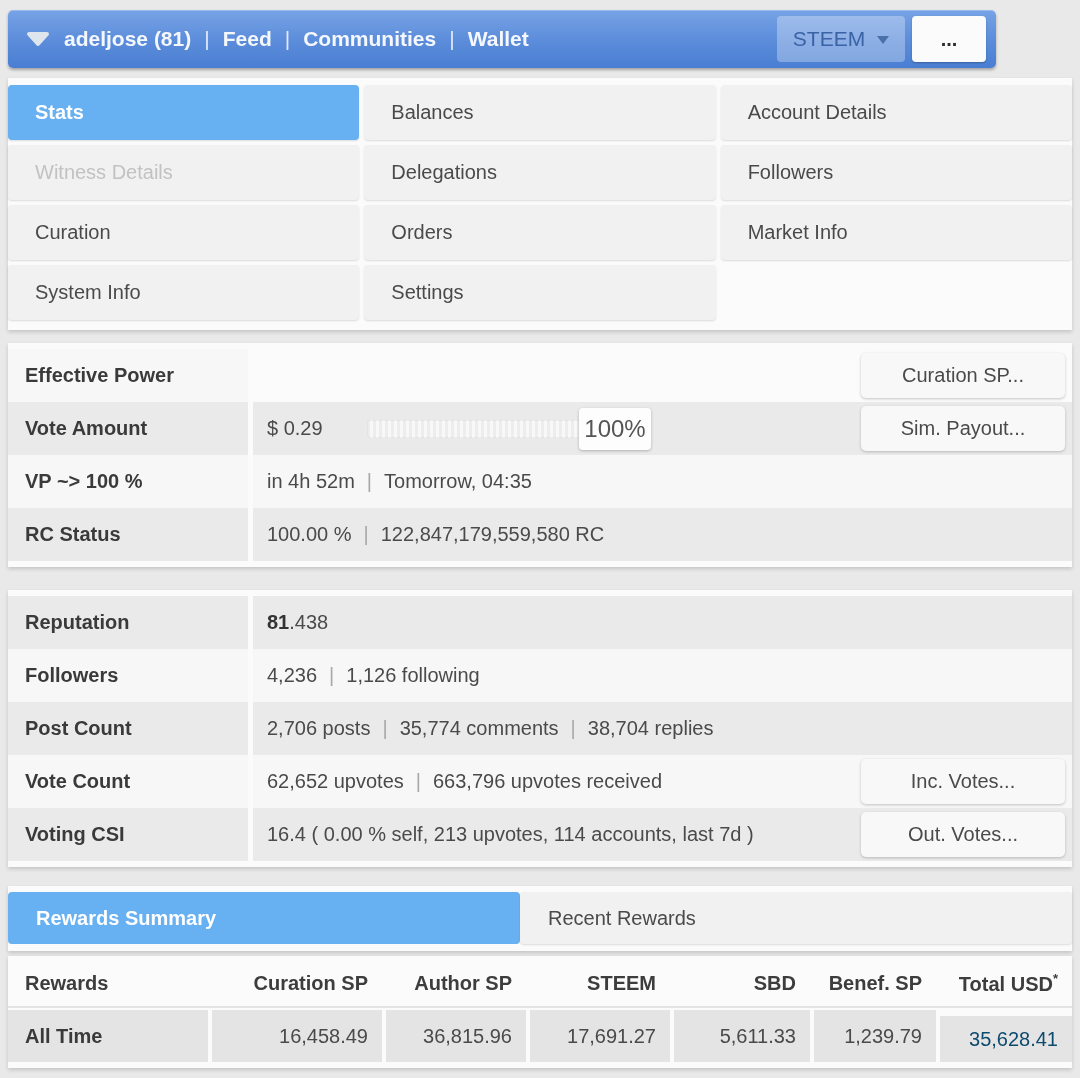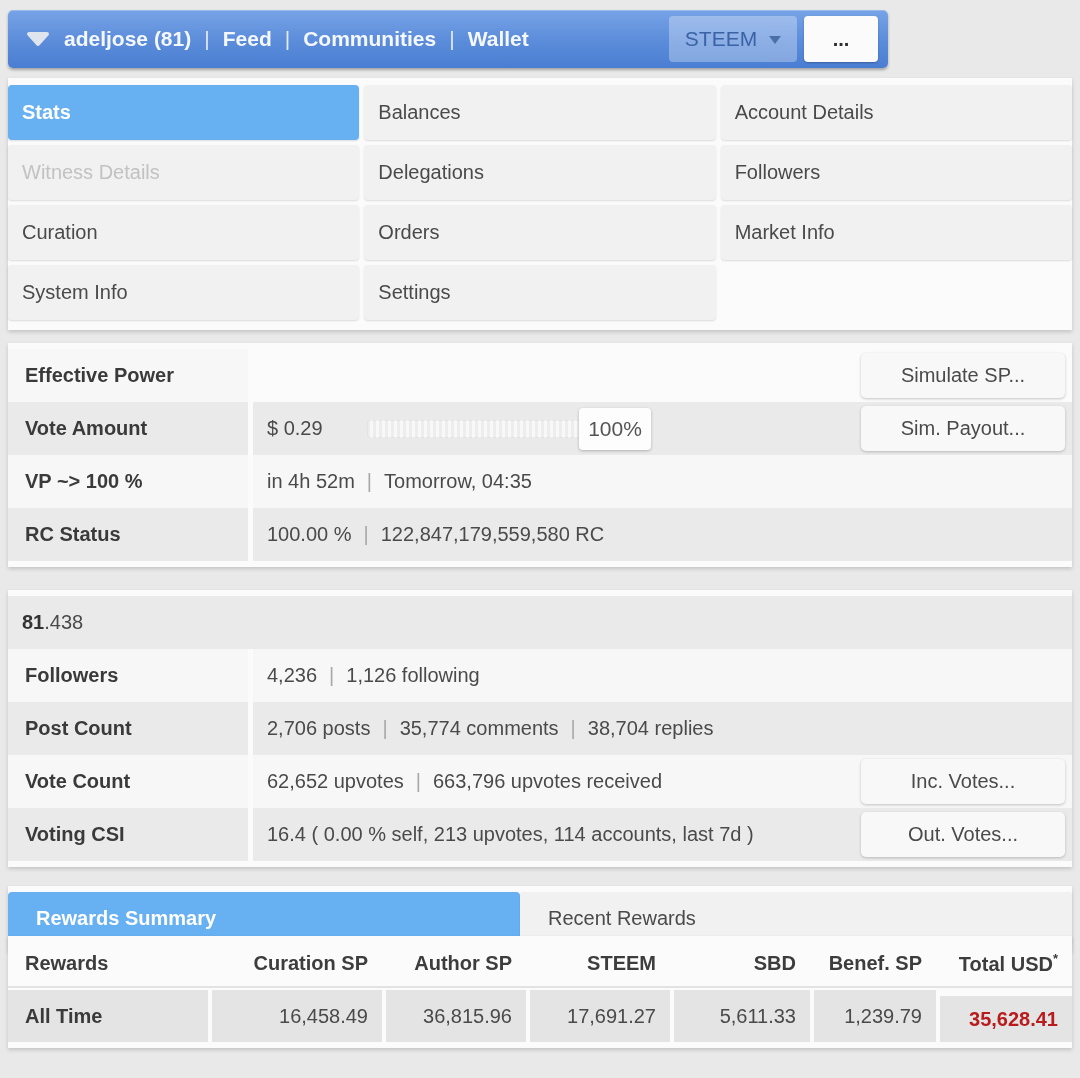--- a/index.html
+++ b/index.html
@@ -4,21 +4,21 @@
 <style>
   html,body{margin:0;padding:0;}
   body{
     width:1080px;height:1078px;position:relative;overflow:hidden;
     background:#e9e9e9;
     font-family:"Liberation Sans", sans-serif;
     color:#464646;
   }
   
   .header-bar{
-    position:absolute;left:8px;top:10px;width:880px;height:58px;
+    position:absolute;left:8px;top:10px;width:988px;height:58px;
     border-radius:5px;box-sizing:border-box;
     background:linear-gradient(180deg,var(--header-top,#77a3e6) 0%,#5b8cda 55%,var(--header-bottom,#4a7ed2) 100%);
     box-shadow:0 2px 3px rgba(0,0,0,.30), inset 0 1px 0 rgba(255,255,255,.25);
     display:flex;align-items:center;
     padding:0 10px 0 18px;
     font-size:21px;font-weight:700;color:#f4f8fd;
   }
   .caret-wrap{display:flex;align-items:center;margin-right:14px;cursor:pointer;}
   .hnav{color:#f4f8fd;cursor:pointer;}
   .hsep{margin:0 13px;font-weight:400;color:rgba(255,255,255,.82);}
@@ -39,21 +39,21 @@
   .tabs-panel{
     position:absolute;left:8px;top:78px;width:1064px;height:252px;
     background:#fbfbfb;box-shadow:0 2px 4px rgba(0,0,0,.16);
     box-sizing:border-box;padding:7px 0;
     display:grid;grid-template-columns:repeat(3,1fr);grid-auto-rows:55px;gap:5px;
   }
   .tab{
     background:#f1f1f1;border-radius:4px;cursor:pointer;
     box-shadow:0 1px 2px rgba(0,0,0,.13);
     font-size:20px;color:#4a4a4a;
-    display:flex;align-items:center;padding-left:14px;box-sizing:border-box;
+    display:flex;align-items:center;padding-left:27px;box-sizing:border-box;
   }
   .tab.active{background:var(--accent,#67b0f1);color:var(--active-text,#fff);font-weight:700;}
   .tab.disabled{color:#c2c2c2;cursor:default;}
   .tab-empty{background:transparent;box-shadow:none;}
   
   .panel{
     position:absolute;left:8px;width:1064px;box-sizing:border-box;
     background:#fbfbfb;box-shadow:0 2px 4px rgba(0,0,0,.16);
   }
   .stats-panel{padding:6px 0;}
@@ -83,50 +83,50 @@
   .amount{display:inline-block;width:86px;}
   .slider-track{
     width:226px;height:18px;margin-left:14px;border-radius:3px;cursor:pointer;
     background:repeating-linear-gradient(90deg,#ededed 0 3px,#f8f8f8 3px 6px);
     box-shadow:inset 0 0 0 1px rgba(0,0,0,.04);
   }
   .pct-badge{
     width:72px;height:42px;margin-left:-14px;border-radius:4px;
     background:#fdfdfd;box-shadow:0 1px 3px rgba(0,0,0,.25);
     display:flex;align-items:center;justify-content:center;
-    font-size:21px;color:#555;
+    font-size:24px;color:#555;
   }
   
   .rtabs-panel{
     top:886px;height:65px;padding:6px 0 7px 0;
     display:flex;
   }
   .rtab{
     border-radius:4px;cursor:pointer;box-sizing:border-box;
     font-size:20px;display:flex;align-items:center;padding-left:28px;
   }
   .rtab.active{width:512px;background:var(--accent,#67b0f1);color:var(--active-text,#fff);font-weight:700;}
   .rtab.inactive{flex:1;background:#f1f1f1;color:#4a4a4a;box-shadow:0 1px 2px rgba(0,0,0,.13);}
   
-  .table-panel{top:936px;height:112px;padding:4px 0 6px 0;}
+  .table-panel{top:956px;height:112px;padding:4px 0 6px 0;}
   .thead,.trow{
     display:grid;column-gap:4px;
     grid-template-columns:200px 170px 140px 140px 136px 122px 1fr;
   }
   .thead{height:46px;align-items:center;border-bottom:2px solid #e3e3e3;}
   .th{text-align:right;padding-right:14px;font-size:20px;font-weight:700;color:#3d3d3d;white-space:nowrap;}
   .th-l{text-align:left;padding-left:17px;}
   .th sup{font-size:13px;}
   .trow{height:52px;margin-top:2px;align-items:stretch;}
   .td{
     background:#e4e4e4;display:flex;align-items:center;justify-content:flex-end;
     padding-right:14px;font-size:20px;color:#4a4a4a;
   }
   .td-l{justify-content:flex-start;padding-left:17px;padding-right:0;font-weight:700;color:#3a3a3a;}
-  .td.strong{font-weight:700;color:#b91c1c;margin-top:6px;}
+  .td.strong{font-weight:400;color:#0c4a6e;margin-top:6px;}
 </style>
 </head>
 <body>
 
 <div class="header-bar">
   <span class="caret-wrap">
     <svg width="24" height="16" viewBox="0 0 24 16">
       <path d="M3 3 L21 3 L12 13 Z" fill="#dfe5ec" stroke="#dfe5ec" stroke-width="4" stroke-linejoin="round"></path>
     </svg>
   </span>
@@ -158,21 +158,21 @@
   <div class="tab">Market Info</div>
   <div class="tab">System Info</div>
   <div class="tab">Settings</div>
   <div class="tab-empty"></div>
 </div>
 
 <div class="panel stats-panel p1">
 
   <div class="srow light">
     <div class="slabel">Effective Power</div>
-    <button class="side-btn">Simulate SP...</button>
+    <button class="side-btn">Curation SP...</button>
   </div>
 
   <div class="srow dark">
     <div class="slabel">Vote Amount</div>
     <div class="svalue">
       <span class="amount">$ 0.29</span>
       <span class="slider-track"></span>
       <span class="pct-badge">100%</span>
     </div>
     <button class="side-btn">Sim. Payout...</button>
@@ -194,20 +194,21 @@
       <span class="vsep">|</span>
       <span>122,847,179,559,580 RC</span>
     </div>
   </div>
 
 </div>
 
 <div class="panel stats-panel p2">
 
   <div class="srow dark">
+    <div class="slabel">Reputation</div>
     <div class="svalue">
       <b>81</b>
       <span>.438</span>
     </div>
   </div>
 
   <div class="srow light">
     <div class="slabel">Followers</div>
     <div class="svalue">
       <span>4,236</span>

